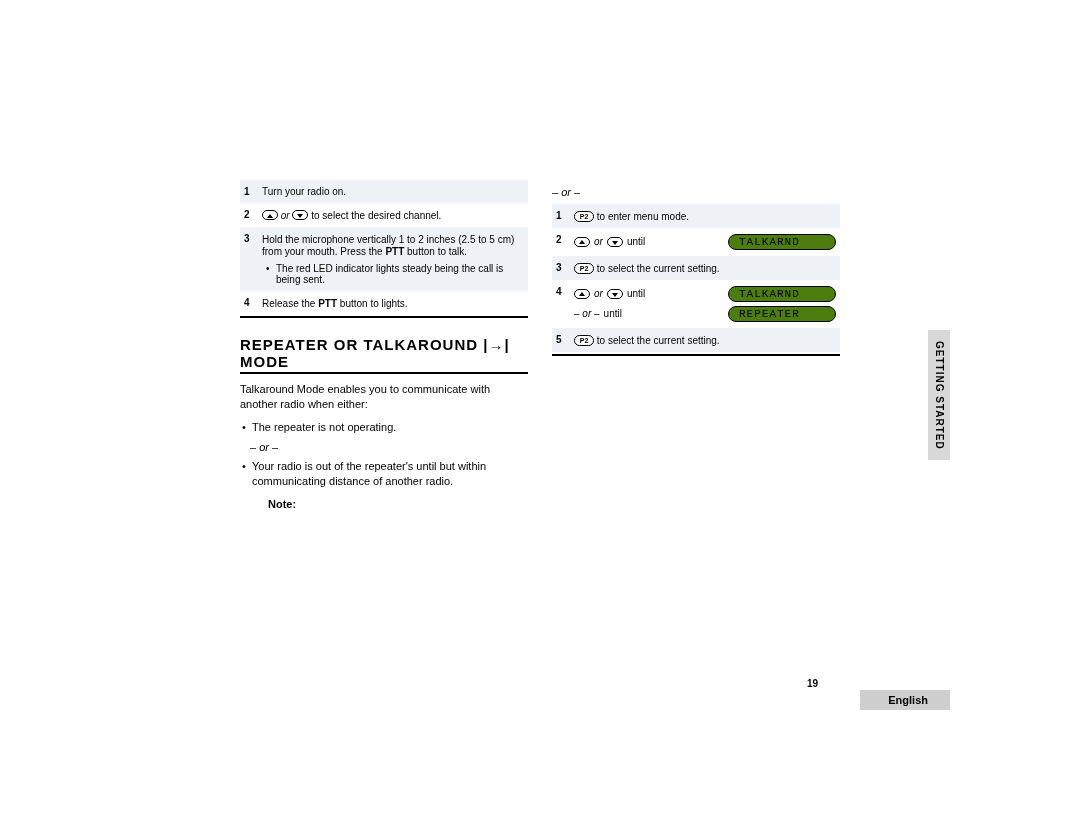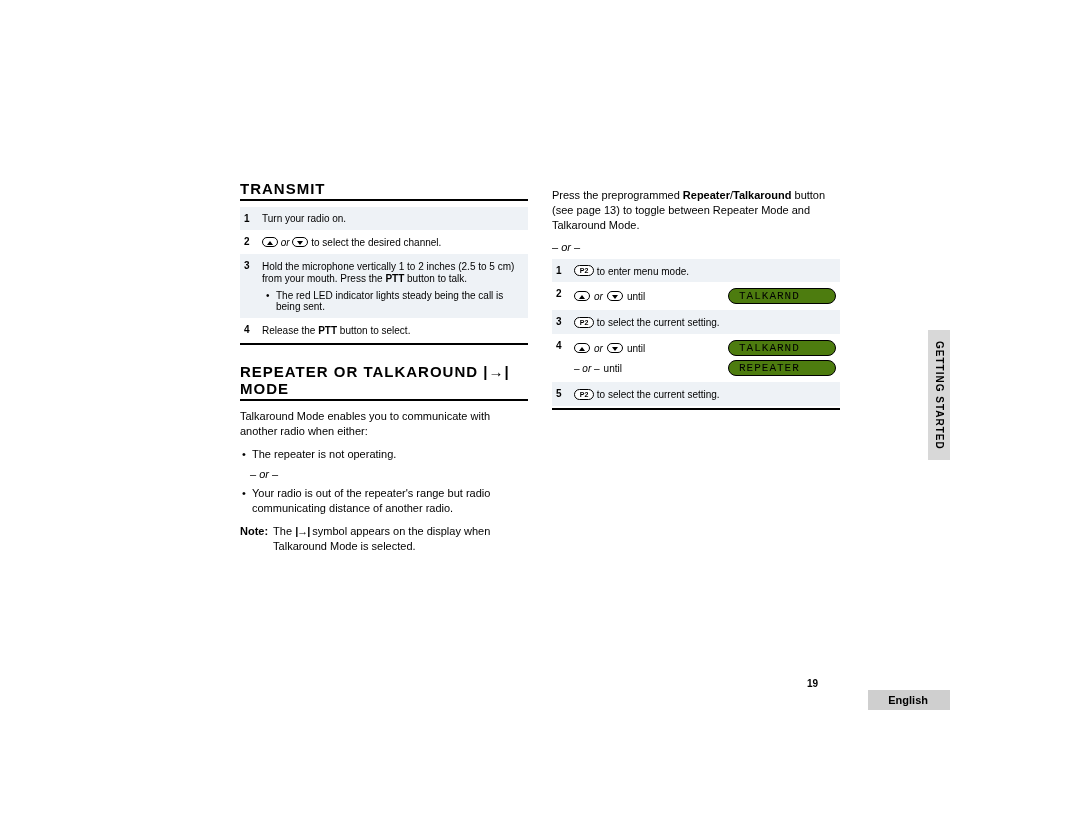--- a/index.html
+++ b/index.html
@@ -59,21 +59,21 @@
     line-height: 1.35;
     padding-left: 12px;
     position: relative;
     margin: 4px 0;
   }
   .bullet-list li::before {
     content: "•";
     position: absolute; left: 2px;
   }
   .or-sep { font-style: italic; font-size: 11px; margin: 6px 0 6px 10px; }
-  .note-row { font-size: 11px; line-height: 1.35; margin-top: 8px; display: flex; gap: 5px; }
+  .note-row { font-size: 11px; line-height: 1.35; margin-top: 8px; display: flex; gap: 18px; margin-left: 28px; }
   .note-row .note-label { font-weight: bold; }
   .sub-head { font-size: 11px; font-weight: bold; line-height: 1.25; border-bottom: 2px solid #000; padding-bottom: 3px; margin-bottom: 6px; }
   
   .icon-up, .icon-down {
     display: inline-block;
     width: 16px; height: 10px;
     border: 1px solid #000;
     border-radius: 5px;
     position: relative;
     vertical-align: middle;
@@ -148,37 +148,36 @@
     right: 262px;
     top: 678px;
     font-size: 10px;
     font-weight: bold;
   }
   .lang-tab {
     position: absolute;
     right: 130px;
     top: 690px;
     background: #cfcfcf;
-    padding: 4px 22px 4px 20px;
+    padding: 4px 22px 4px 28px;
     font-size: 11px;
     font-weight: 900;
   }
   .step .body span, .step .body b { vertical-align: middle; }
   .indent-or { font-style: italic; font-size: 10px; margin-left: 0; }
   .step .body .display-box { float: right; }
   .step2-line { display: flex; align-items: center; justify-content: space-between; gap: 6px; }
   .step-until { font-size: 10px; }
 </style>
 </head>
 <body>
 
 <div class="page">
 
   <div class="col">
-    <h2>TRANSMIT</h2>
 
     <div class="steps">
       <div class="step odd">
         <span class="num">1</span>
         <span class="body">Turn your radio on.</span>
       </div>
       <div class="step">
         <span class="num">2</span>
         <span class="body">
           <span class="icon-up"></span>
@@ -190,53 +189,47 @@
       <div class="step odd">
         <span class="num">3</span>
         <span class="body">
           <span>Hold the microphone vertically 1 to 2 inches (2.5 to 5 cm) from your mouth. Press the </span><b>PTT</b><span> button to talk.</span>
           <div class="sub-bullet">The red LED indicator lights steady being the call is being sent.</div>
         </span>
       </div>
       <div class="step">
         <span class="num">4</span>
         <span class="body">
-          <span>Release the </span><b>PTT</b><span> button to select.</span>
+          <span>Release the </span><b>PTT</b><span> button to lights.</span>
         </span>
       </div>
       <div class="steps-end"></div>
     </div>
 
     <h2 style="margin-top:18px">
       <span>REPEATER OR TALKAROUND |→| MODE</span>
     </h2>
 
     <div class="body-text">Talkaround Mode enables you to communicate with another radio when either:</div>
 
     <ul class="bullet-list">
       <li>The repeater is not operating.</li>
     </ul>
     <div class="or-sep">– or –</div>
     <ul class="bullet-list">
-      <li>Your radio is out of the repeater's range but radio communicating distance of another radio.</li>
+      <li>Your radio is out of the repeater's until but within communicating distance of another radio.</li>
     </ul>
 
     <div class="note-row">
       <span class="note-label">Note:</span>
-      <span>
-        <span>The </span><span class="icon-talkaround">|→|</span><span> symbol appears on the display when Talkaround Mode is selected.</span>
-      </span>
     </div>
   </div>
 
   <div class="col">
 
-    <div class="body-text">
-      <span>Press the preprogrammed </span><b>Repeater</b><span>/</span><b>Talkaround</b><span> button (see page 13) to toggle between Repeater Mode and Talkaround Mode.</span>
-    </div>
 
     <div class="or-sep" style="margin-left:0">– or –</div>
 
     <div class="steps">
       <div class="step odd">
         <span class="num">1</span>
         <span class="body">
           <span class="icon-p2">P2</span><span> to enter menu mode.</span>
         </span>
       </div>

